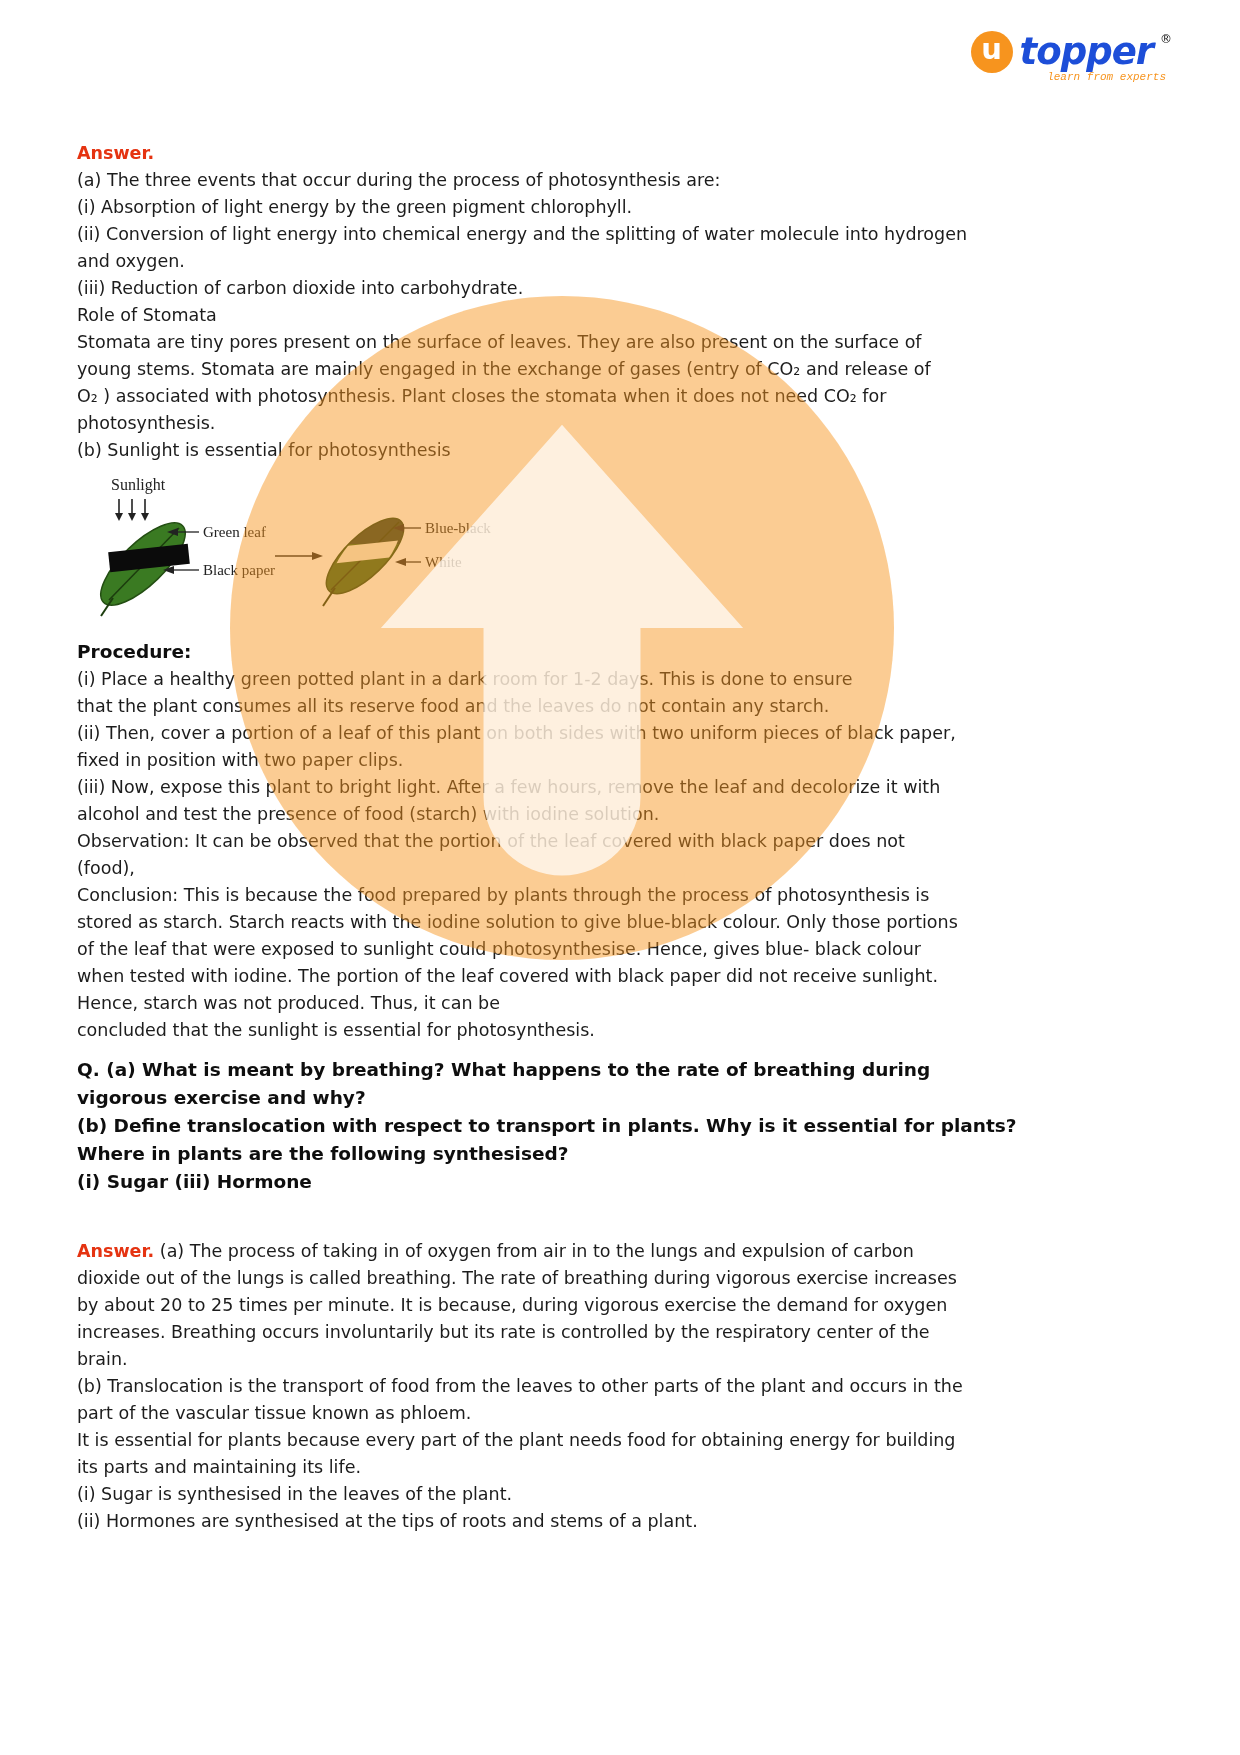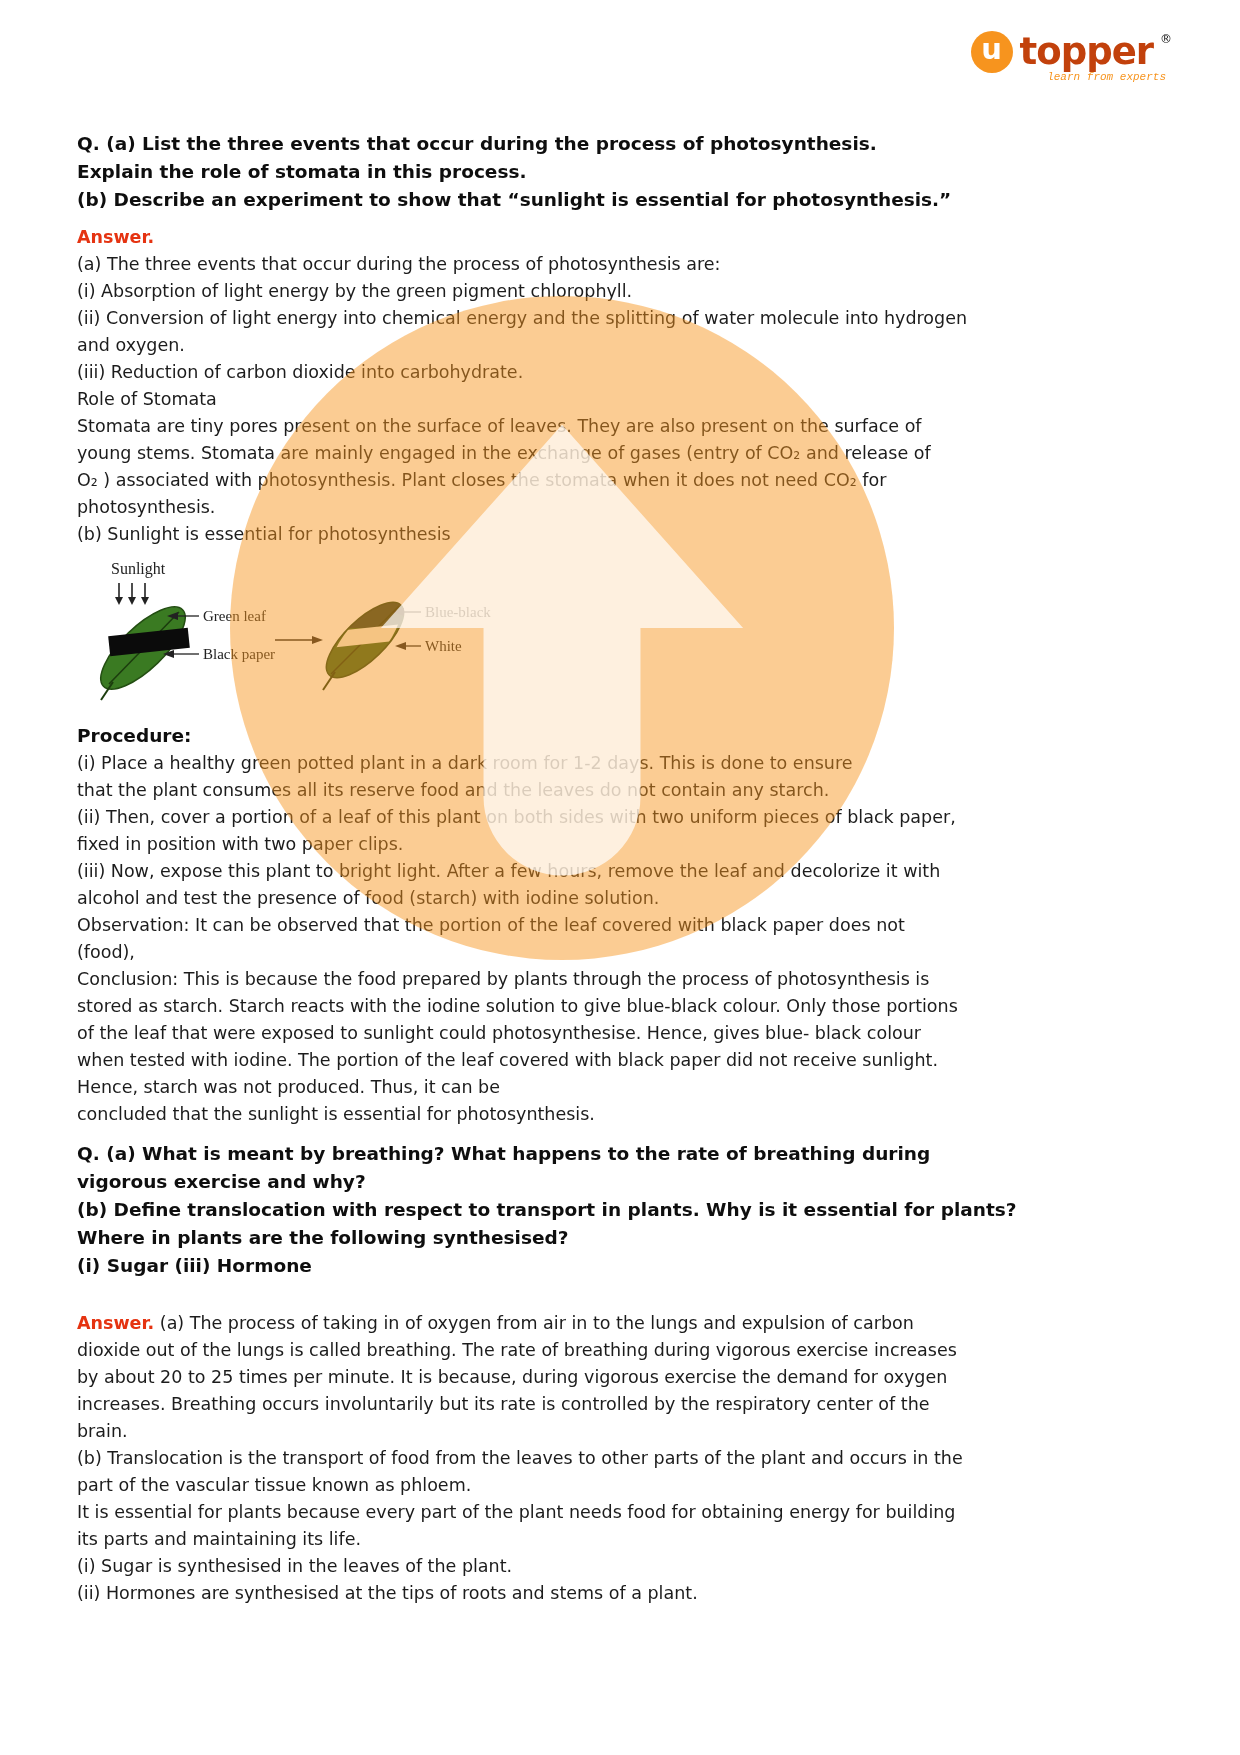--- a/index.html
+++ b/index.html
@@ -11,42 +11,42 @@
   }
 
   
   .brand { position:absolute; top:30px; right:68px; text-align:right; z-index:2; }
   .brand-row { display:flex; align-items:center; justify-content:flex-end; gap:7px; }
   .brand-circle {
     width:42px; height:42px; border-radius:50%; background:#F7941E; color:#ffffff;
     display:flex; align-items:center; justify-content:center;
     font-weight:bold; font-size:29px; line-height:1; padding-bottom:4px;
   }
-  .brand-word { font-size:37px; font-weight:bold; color:#c2410c; letter-spacing:-1px; }
+  .brand-word { font-size:37px; font-weight:bold; color:#1d4ed8; letter-spacing:-1px;font-style:italic; }
   .brand-reg { font-size:12px; color:#101010; align-self:flex-start; margin-top:2px; }
   .brand-tagline {
     font-family:Liberation Mono, monospace; font-style:italic;
     color:#F7941E; font-size:11px; margin-top:-2px; padding-right:6px;
   }
 
   
   .content {
     position:absolute; left:77px; right:70px; top:130px; z-index:1;
     font-size:17.5px; line-height:27px;
   }
   .q {
     font-weight:bold; color:#0e0e0e; white-space:pre-line;
     font-size:18.5px; line-height:28px;
   }
   .para { white-space:pre-line; }
   .ans-label { color:#e53311; font-weight:bold; margin-top:10px; }
   .ans-label-inline { color:#e53311; font-weight:bold; }
   .mt-sm { margin-top:6px; }
   .mt-md { margin-top:12px; }
-  .mt-lg { margin-top:30px; }
+  .mt-lg { margin-top:42px; }
 
   
   .diagram { margin:8px 0 4px 26px; height:160px; position:relative; }
   .diagram svg { overflow:visible; }
   .diagram text {
     font-family:"Liberation Serif","DejaVu Serif",serif;
     font-size:15px; fill:#222222;
   }
   .diagram text.big { font-size:16px; }
 
@@ -65,23 +65,20 @@
     <div class="brand-row">
       <span class="brand-circle">u</span>
       <span class="brand-word">topper</span>
       <span class="brand-reg">®</span>
     </div>
     <div class="brand-tagline">learn from experts</div>
   </header>
 
   <main class="content">
 
-    <p class="q">Q. (a) List the three events that occur during the process of photosynthesis.
-Explain the role of stomata in this process.
-(b) Describe an experiment to show that “sunlight is essential for photosynthesis.”</p>
 
     <p class="ans-label">Answer.</p>
     <p class="para">(a) The three events that occur during the process of photosynthesis are:
 (i) Absorption of light energy by the green pigment chlorophyll.
 (ii) Conversion of light energy into chemical energy and the splitting of water molecule into hydrogen
 and oxygen.
 (iii) Reduction of carbon dioxide into carbohydrate.
 Role of Stomata
 Stomata are tiny pores present on the surface of leaves. They are also present on the surface of
 young stems. Stomata are mainly engaged in the exchange of gases (entry of CO₂ and release of

